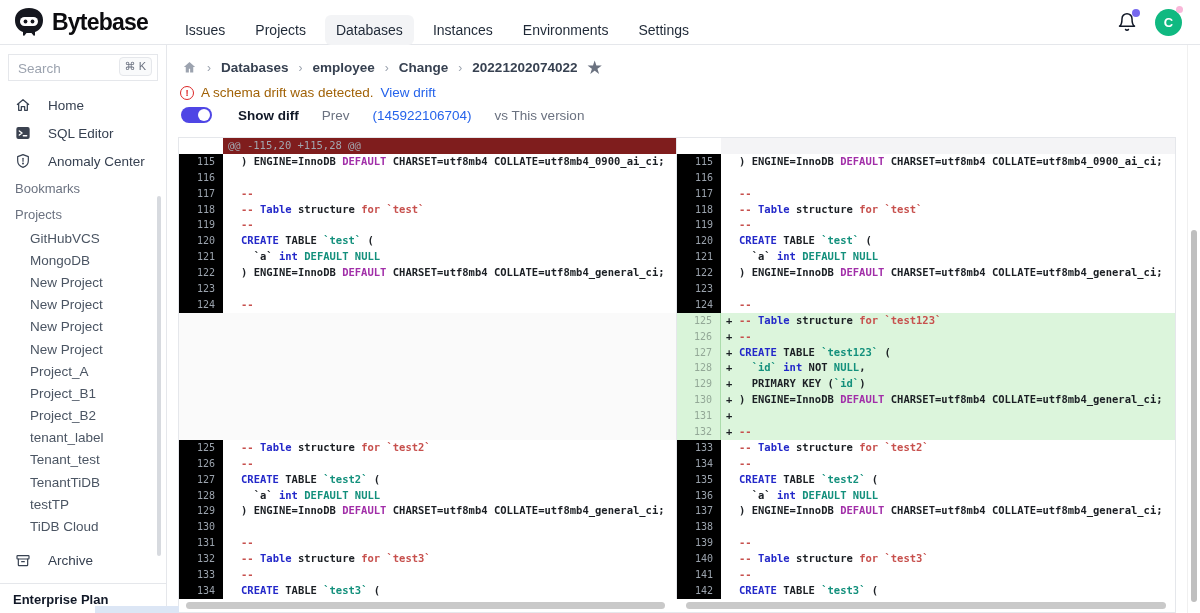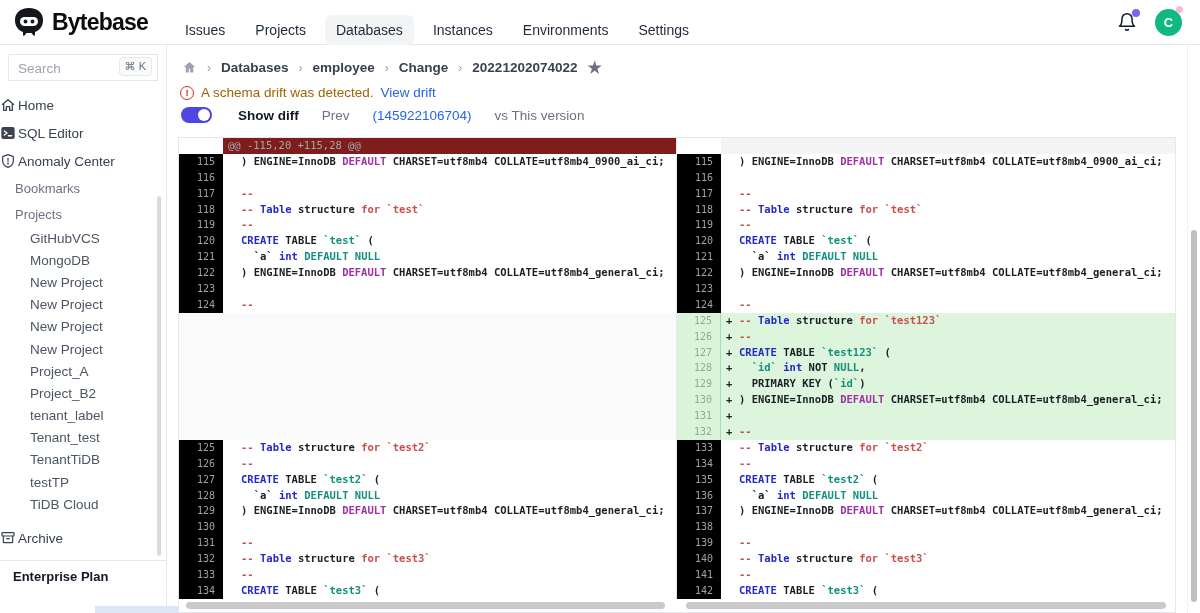--- a/index.html
+++ b/index.html
@@ -25,21 +25,21 @@
   
   .sidebar { position:absolute; left:0; top:45px; width:167px; height:568px;
     border-right:1px solid #e5e7eb; background:#fff; }
   .search-box { margin:9px 8px 10px 8px; height:27px; border:1px solid #e5e7eb; border-radius:0;
     display:flex; align-items:flex-end; padding:0 5px 4px 9px; }
   .search-input { border:none; outline:none; width:88px; font-size:13.5px; color:#374151;
     font-family:"Liberation Sans",sans-serif; background:transparent; }
   .search-input::placeholder { color:#9ca3af; }
   .kbd { margin-left:auto; font-size:11px; color:#6b7280; border:1px solid #e5e7eb; background:#f9fafb;
     border-radius:4px; padding:2px 5px; white-space:nowrap; }
-  .side-item { display:flex; align-items:center; gap:2px; height:28px; 
+  .side-item { display:flex; align-items:center; gap:17px; height:28px; padding-left:15px;
     font-size:13.5px; color:#374151; cursor:pointer; }
   .side-label { font-size:13px; color:#6b7280; padding-left:15px; height:26px; display:flex; align-items:center; }
   .proj-item { font-size:13.5px; color:#4b5563; padding-left:30px; height:22.2px;
     display:flex; align-items:center; cursor:pointer; }
   .side-divider { border-top:1px solid #e5e7eb; margin-top:8px; }
   .plan { font-size:13px; font-weight:bold; color:#111827; padding:8px 0 0 13px; }
   .side-scrollthumb { position:absolute; left:157px; top:151px; width:4px; height:360px;
     background:#d7dadf; border-radius:2px; }
   .icon16 { width:16px; height:16px; flex:0 0 16px; }
 
@@ -159,20 +159,21 @@
   <div class="side-label">Bookmarks</div>
   <div class="side-label">Projects</div>
   <div id="projects-list">
       <div class="proj-item">GitHubVCS</div>
       <div class="proj-item">MongoDB</div>
       <div class="proj-item">New Project</div>
       <div class="proj-item">New Project</div>
       <div class="proj-item">New Project</div>
       <div class="proj-item">New Project</div>
       <div class="proj-item">Project_A</div>
+      <div class="proj-item">Project_B1</div>
       <div class="proj-item">Project_B2</div>
       <div class="proj-item">tenant_label</div>
       <div class="proj-item">Tenant_test</div>
       <div class="proj-item">TenantTiDB</div>
       <div class="proj-item">testTP</div>
       <div class="proj-item">TiDB Cloud</div>
     </div>
   <div class="side-item" style="margin-top:9px">
     <svg class="icon16" viewBox="0 0 24 24" fill="none" stroke="#374151" stroke-width="1.8" stroke-linecap="round" stroke-linejoin="round">
       <rect x="3" y="4" width="18" height="5" rx="1"></rect>

